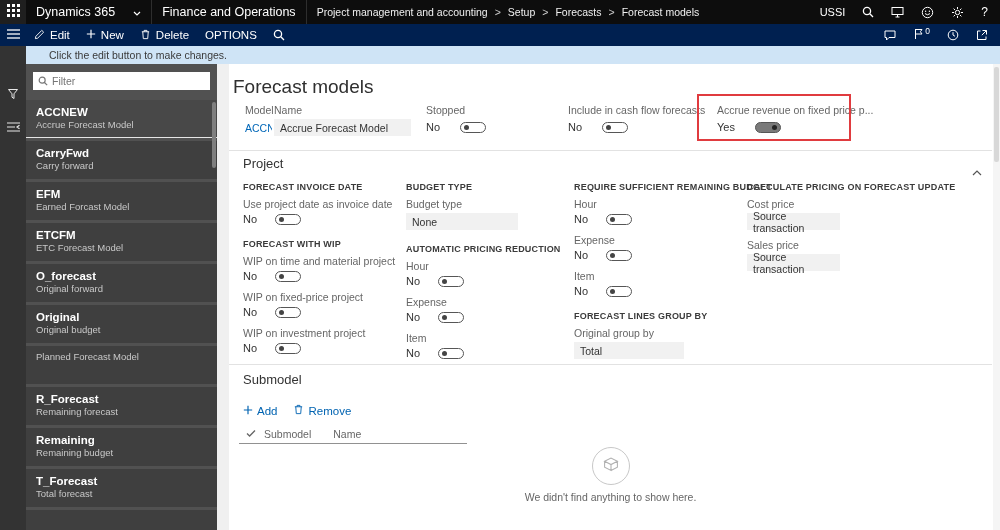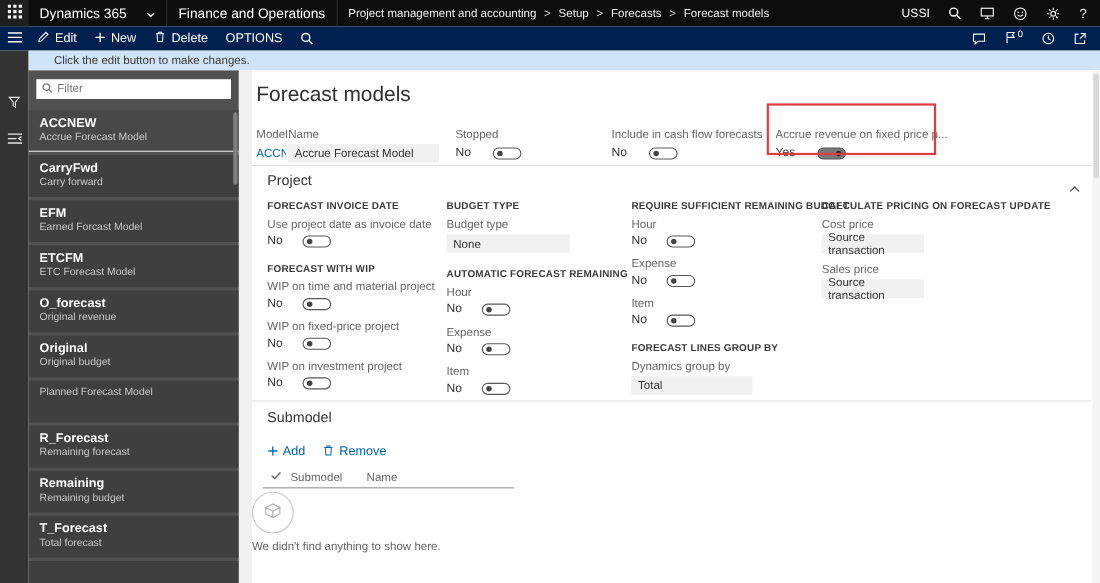--- a/index.html
+++ b/index.html
@@ -52,21 +52,21 @@
   .gutter { width:12px; background:#f0f0f0; }
 
   
   .main { flex:1; background:#fff; position:relative; overflow:hidden; }
   .main-scroll-track { position:absolute; right:0; top:0; bottom:0; width:7px; background:#f5f5f5; }
   .main-scroll-thumb { position:absolute; right:1px; top:3px; width:5px; height:95px; background:#d8d8d8; border-radius:2px; }
 
   .page-title { position:absolute; top:12px; left:4px; font-size:19px; color:#2f2f2f; font-weight:400; }
 
   .hdr-fields { position:absolute; top:40px; left:4px; right:10px; height:50px; }
-  .hgroup { position:absolute; top:12px; }
+  .hgroup { position:absolute; top:0;margin-left:12px; }
   .hg-model { left:0; } .hg-name { left:29px; } .hg-stopped { left:181px; }
   .hg-cash { left:323px; } .hg-accrue { left:472px; }
   .hlabel { font-size:10.5px; color:#666; white-space:nowrap; }
   .model-val { width:27px; overflow:hidden; white-space:nowrap; font-size:10.5px; color:#0067b8; margin-top:6px; cursor:pointer; }
   .ro-box { background:#f1f1f1; height:17px; display:flex; align-items:center; padding:0 6px; font-size:10.5px; color:#333; margin-top:3px; cursor:text; }
   .w-name { width:137px; } .w-lg { width:112px; } .w-md { width:93px; } .w-sm { width:110px; }
   .hval-row { display:flex; align-items:center; gap:20px; margin-top:5px; font-size:11px; color:#333; }
 
   .tgl { display:inline-block; width:26px; height:11px; border:1px solid #565656; border-radius:7px; position:relative; background:#fff; cursor:pointer; flex:none; }
   .tgl .knob { position:absolute; left:3px; top:2px; width:5px; height:5px; border-radius:50%; background:#444; }
@@ -90,21 +90,21 @@
   .flabel { font-size:10.5px; color:#666; margin-bottom:3px; white-space:nowrap; }
   .val-row { display:flex; align-items:center; gap:18px; font-size:11px; color:#333; }
 
   .sub-actions { position:absolute; top:340px; left:14px; display:flex; align-items:center; gap:16px; }
   .blue-btn { display:flex; align-items:center; gap:4px; color:#0063b1; font-size:11.5px; cursor:pointer; }
   .sub-thead { position:absolute; top:364px; left:17px; display:flex; align-items:center; font-size:10.5px; color:#666; }
   .th-check { width:18px; cursor:pointer; }
   .th-name { margin-left:22px; }
   .sub-underline { position:absolute; top:379px; left:10px; width:228px; border-top:1px solid #919191; }
 
-  .empty-wrap { position:absolute; top:383px; left:0; right:8px; text-align:left; }
+  .empty-wrap { position:absolute; top:383px; left:0; right:8px; text-align:center; }
   .empty-circle { width:38px; height:38px; border:1px solid #c8c8c8; border-radius:50%; display:inline-flex; align-items:center; justify-content:center; }
   .empty-msg { margin-top:6px; font-size:10.5px; color:#666; }
 </style>
 </head>
 <body>
 
 <div class="screen">
 
   <div class="topbar">
     <div class="waffle-cell">
@@ -283,21 +283,21 @@
           <div class="list-item">
             <div class="li-title">EFM</div>
             <div class="li-sub">Earned Forcast Model</div>
           </div>
           <div class="list-item">
             <div class="li-title">ETCFM</div>
             <div class="li-sub">ETC Forecast Model</div>
           </div>
           <div class="list-item">
             <div class="li-title">O_forecast</div>
-            <div class="li-sub">Original revenue</div>
+            <div class="li-sub">Original forward</div>
           </div>
           <div class="list-item">
             <div class="li-title">Original</div>
             <div class="li-sub">Original budget</div>
           </div>
           <div class="list-item">
             <div class="li-sub">Planned Forecast Model</div>
           </div>
           <div class="list-item">
             <div class="li-title">R_Forecast</div>
@@ -410,21 +410,21 @@
               </div>
             </div>
           </div>
 
           <div class="proj-col c2">
             <div class="group-header">BUDGET TYPE</div>
             <div class="field">
               <div class="flabel">Budget type</div>
               <div class="ro-box w-lg" style="margin-top:0;">None</div>
             </div>
-            <div class="group-header group-gap">AUTOMATIC FORECAST REMAINING</div>
+            <div class="group-header group-gap">AUTOMATIC PRICING REDUCTION</div>
             <div class="field">
               <div class="flabel">Hour</div>
               <div class="val-row">
                 <span>No</span>
                 <span class="tgl">
                     <span class="knob"></span>
                   </span>
               </div>
             </div>
             <div class="field">
@@ -471,21 +471,21 @@
               <div class="flabel">Item</div>
               <div class="val-row">
                 <span>No</span>
                 <span class="tgl">
                     <span class="knob"></span>
                   </span>
               </div>
             </div>
             <div class="group-header group-gap">FORECAST LINES GROUP BY</div>
             <div class="field">
-              <div class="flabel">Dynamics group by</div>
+              <div class="flabel">Original group by</div>
               <div class="ro-box w-sm" style="margin-top:0;">Total</div>
             </div>
           </div>
 
           <div class="proj-col c4">
             <div class="group-header">CALCULATE PRICING ON FORECAST UPDATE</div>
             <div class="field">
               <div class="flabel">Cost price</div>
               <div class="ro-box w-md" style="margin-top:0;">Source transaction</div>
             </div>

